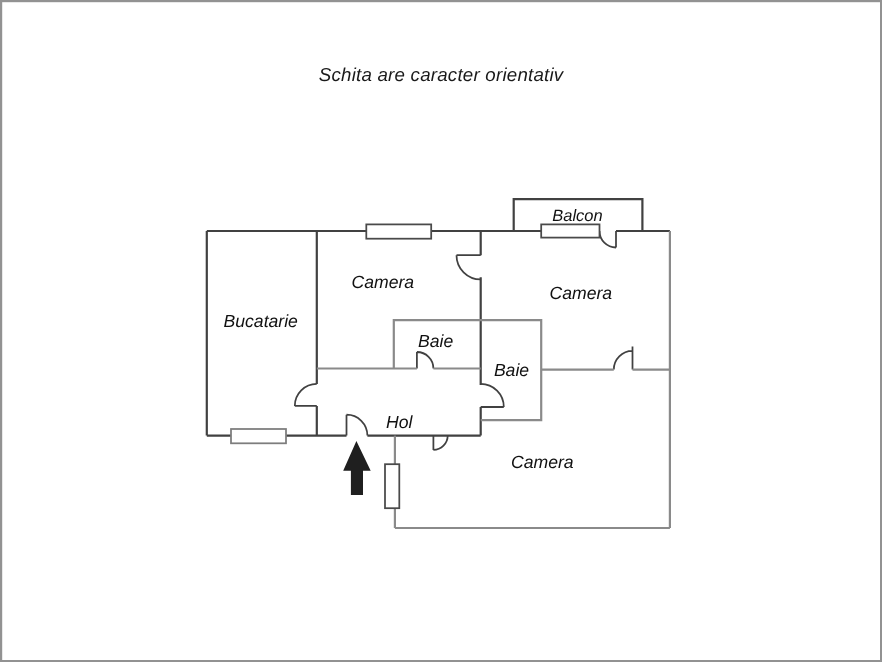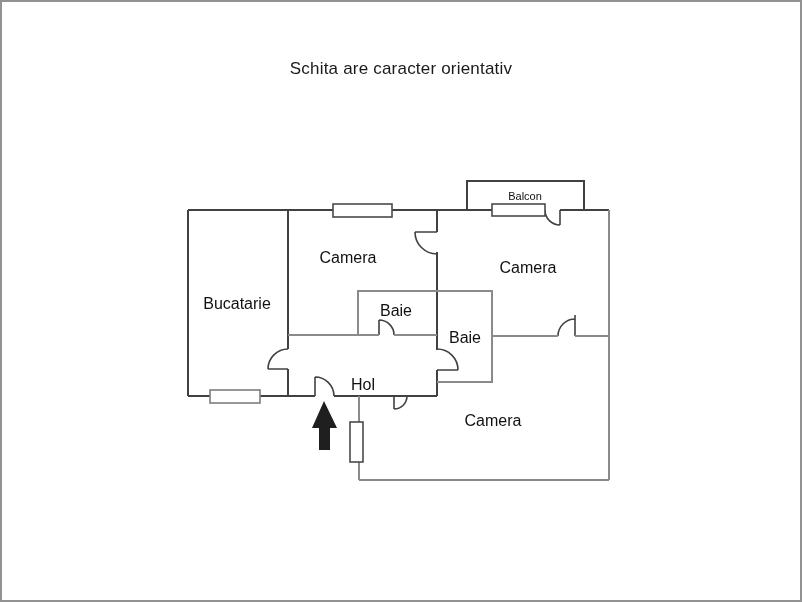--- a/index.html
+++ b/index.html
@@ -4,38 +4,39 @@
 <style>
   html,body{margin:0;padding:0;background:#e8e8e8;}
   .canvas{
     position:relative;
     width:802px;height:602px;
     background:#ffffff;
     border:2px solid #929292;
     box-sizing:border-box;
     overflow:hidden;
     font-family:"Liberation Sans", sans-serif;
+    font-style:italic;
   }
   .title{
     position:absolute;
     left:0;right:0;top:57px;
     text-align:center;
     font-size:17px;
     color:#1a1a1a;
     letter-spacing:0.2px;
   }
   .plan-svg{position:absolute;left:0;top:0;}
   .room-label{
     position:absolute;
     transform:translate(-50%,-50%);
     font-size:16px;
     color:#111111;
     white-space:nowrap;
   }
-  .lbl-balcon{font-size:11px;}
+  .lbl-balcon{font-size:15px;}
 </style>
 </head>
 <body>
 
 <div class="canvas">
 
   <div class="title">Schita are caracter orientativ</div>
 
   <svg class="plan-svg" width="802" height="602" viewBox="0 0 802 602">
 
@@ -71,21 +72,21 @@
     <g fill="#ffffff">
       <rect x="331" y="202" width="59" height="13" stroke="#4a4a4a" stroke-width="1.6"></rect>
       <rect x="490" y="202" width="53" height="12" stroke="#4a4a4a" stroke-width="1.6"></rect>
       <rect x="208" y="388" width="50" height="13" stroke="#7d7d7d" stroke-width="1.6"></rect>
       <rect x="348" y="420" width="13" height="40" stroke="#4a4a4a" stroke-width="1.6"></rect>
     </g>
 
     <polygon fill="#1f1f1f" points="322,399 335,426 328,426 328,448 317,448 317,426 310,426"></polygon>
   </svg>
 
-  <div class="room-label" style="left:235px;top:302px">Bucatarie</div>
+  <div class="room-label" style="left:235px;top:291px">Bucatarie</div>
 
   <div class="room-label" style="left:346px;top:256px">Camera</div>
 
   <div class="room-label" style="left:526px;top:266px">Camera</div>
 
   <div class="room-label" style="left:394px;top:309px">Baie</div>
 
   <div class="room-label" style="left:463px;top:336px">Baie</div>
 
   <div class="room-label" style="left:361px;top:383px">Hol</div>

